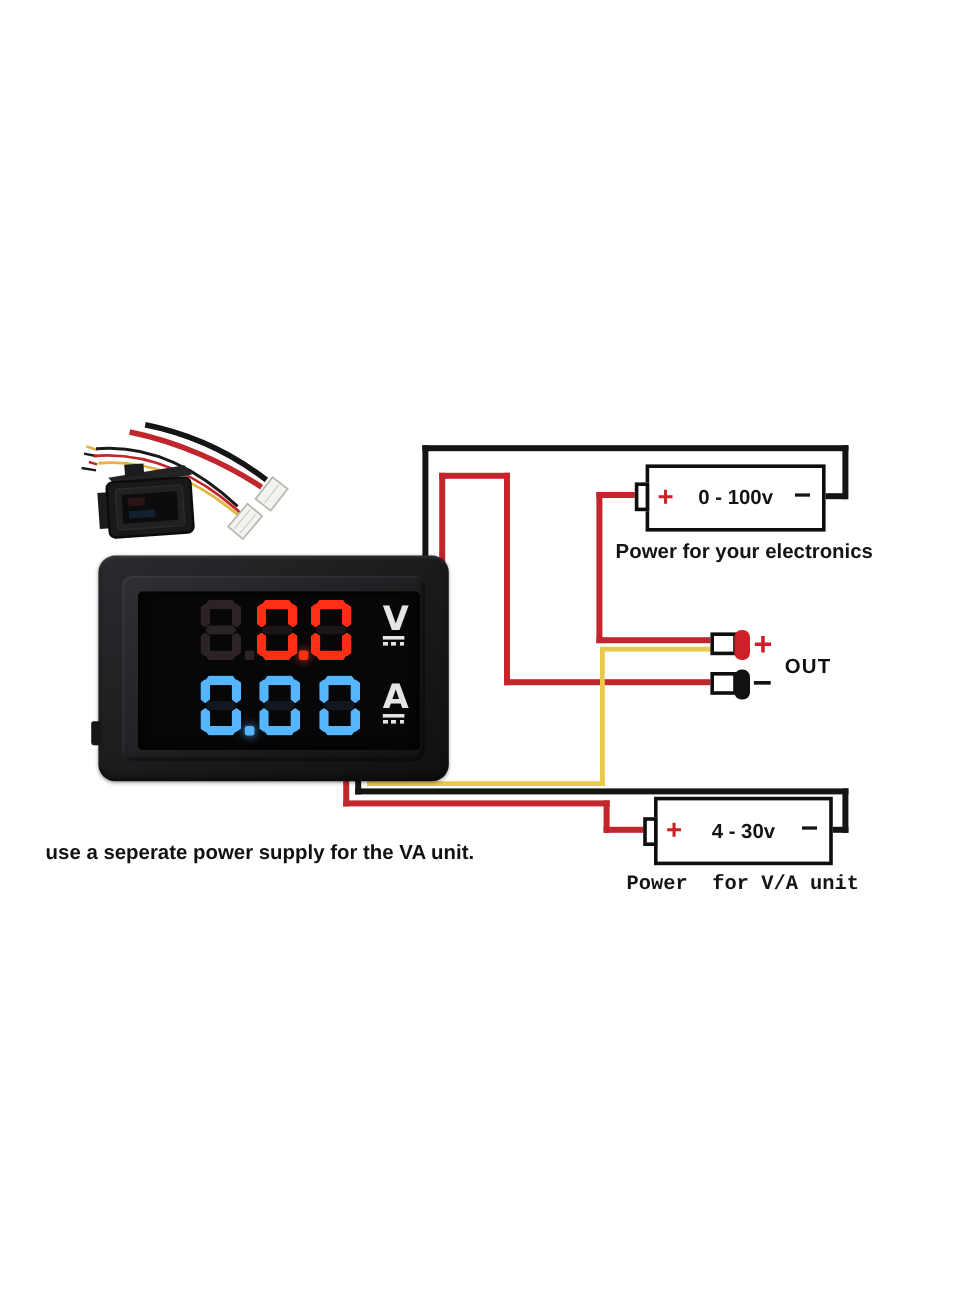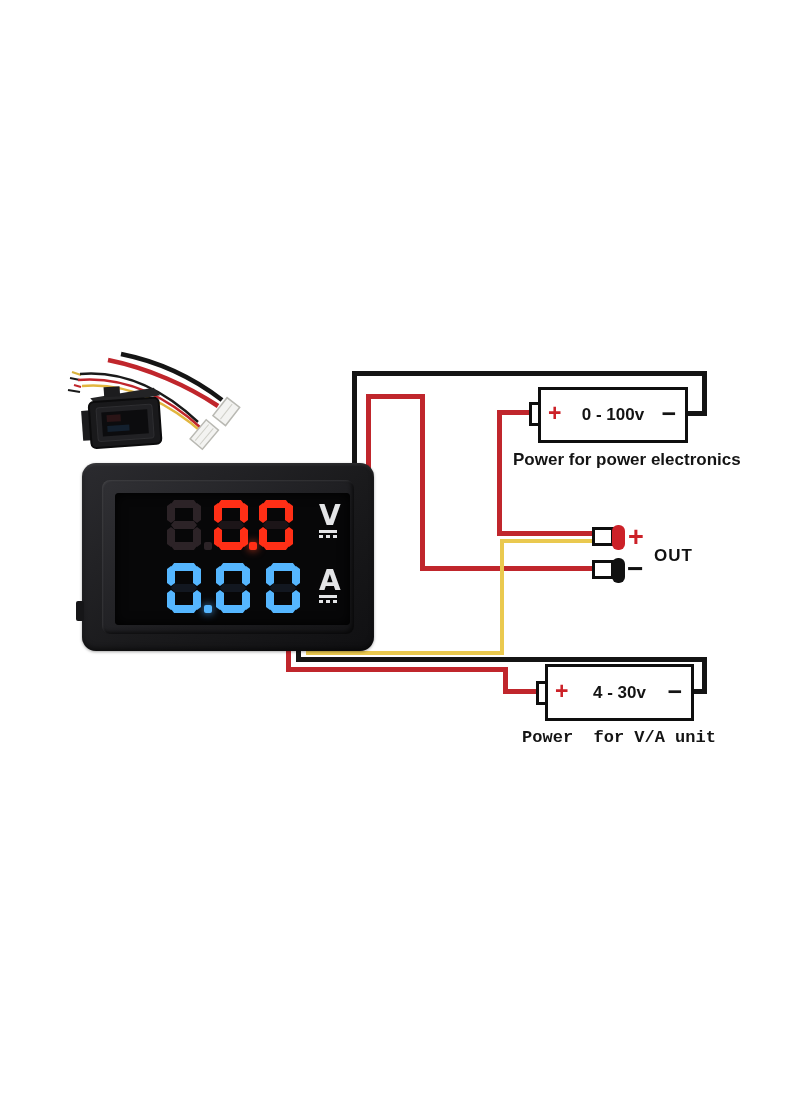--- a/index.html
+++ b/index.html
@@ -234,34 +234,35 @@
     <div class="dc-dash"></div>
   </div>
 </div>
 
 <div id="battery-top" class="bat-box">
   <div class="bat-tab"></div>
   <span class="bat-plus">+</span>
   <span class="bat-label">0 - 100v</span>
   <span class="bat-minus">−</span>
 </div>
-<div id="caption-top" class="bat-caption">Power for power electronics</div>
+<div id="caption-top" class="bat-caption">Power for your electronics</div>
 
 <div id="out-plus-term" class="out-term">
   <div class="out-cap"></div>
 </div>
 <div id="out-plus-sign" class="out-sign">+</div>
 <div id="out-minus-term" class="out-term">
   <div class="out-cap"></div>
 </div>
 <div id="out-minus-sign" class="out-sign">−</div>
 <div id="out-label">OUT</div>
 
 <div id="battery-bottom" class="bat-box">
   <div class="bat-tab"></div>
   <span class="bat-plus">+</span>
   <span class="bat-label">4 - 30v</span>
   <span class="bat-minus">−</span>
 </div>
 <div id="caption-bottom" class="bat-caption">Power  for V/A unit</div>
 
 <div id="note">
+  <div>use a seperate power supply for the VA unit.</div>
 </div>
 
 </body></html>

